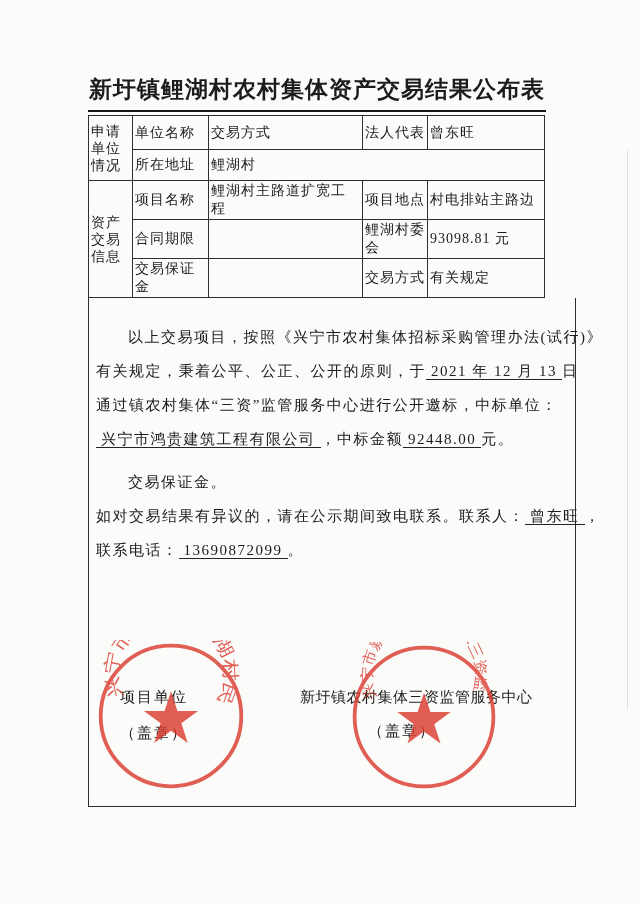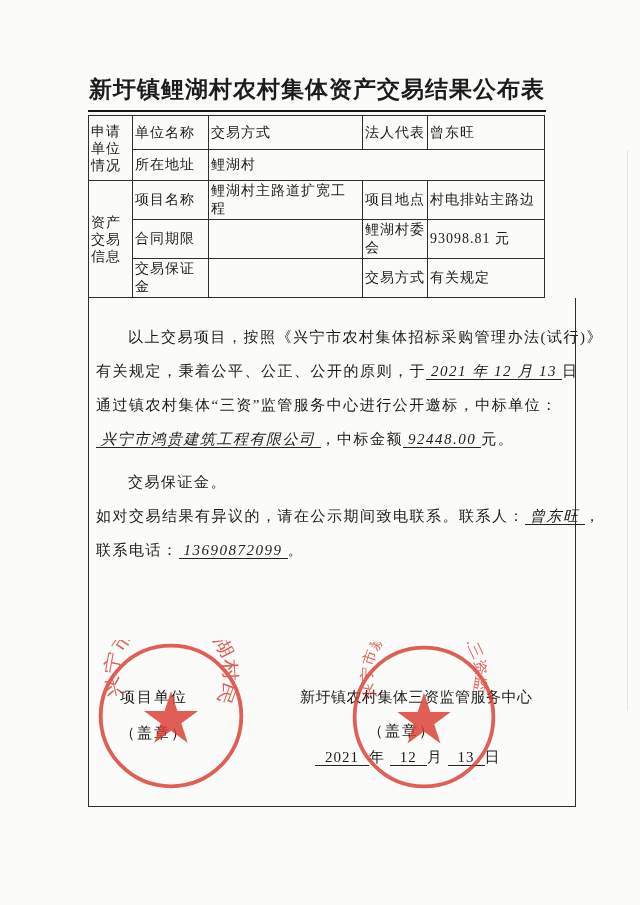--- a/index.html
+++ b/index.html
@@ -29,21 +29,21 @@
   td.vgroup{white-space:pre-line;line-height:17px;font-size:14px;}
   .bigcell{
     position:relative;width:488px;height:509px;box-sizing:border-box;
     border:1.3px solid #2e2e2e;border-top:none;
     padding-top:22px;
   }
   .ln{font-size:15px;line-height:34px;padding:0 7px;letter-spacing:1.5px;white-space:nowrap;}
   .indent{text-indent:32px;}
   .sp1{margin-top:9px;}
   .sp2{margin-top:13px;}
-  .u{border-bottom:1.2px solid #242424;padding:0 5px;font-style:italic;}
+  .u{border-bottom:1.2px solid #242424;padding:0 5px;}
   
   .stamp{position:absolute;opacity:.8;z-index:3;pointer-events:none;}
   .stamp-left{left:6px;top:342px;}
   .stamp-right{left:260px;top:344px;}
   .sigblock{position:absolute;z-index:2;font-size:15px;letter-spacing:2px;}
   .sig-left{left:0;top:390px;width:130px;text-align:center;}
   .sig-left .role{margin-bottom:17px;}
   .sig-right-org{left:196px;top:390px;width:236px;text-align:left;letter-spacing:.5px;margin-left:15px;}
   .sig-right-seal{left:258px;top:424px;width:110px;text-align:center;}
   .dateline{left:226px;top:450px;width:220px;font-size:15px;letter-spacing:1px;white-space:nowrap;}
@@ -138,22 +138,17 @@
     </svg>
 
     <div class="sigblock sig-left">
       <div class="role">项目单位</div>
       <div>（盖章）</div>
     </div>
 
     <div class="sigblock sig-right-org">新圩镇农村集体三资监管服务中心</div>
     <div class="sigblock sig-right-seal">（盖章）</div>
 
-    <div class="sigblock dateline">
-      <span class="du">2021</span><span>年</span>
-      <span class="du">12</span><span>月</span>
-      <span class="du">13</span><span>日</span>
-    </div>
 
   </div>
 </div>
 
 <div class="scan-line"></div>
 
 </body></html>

